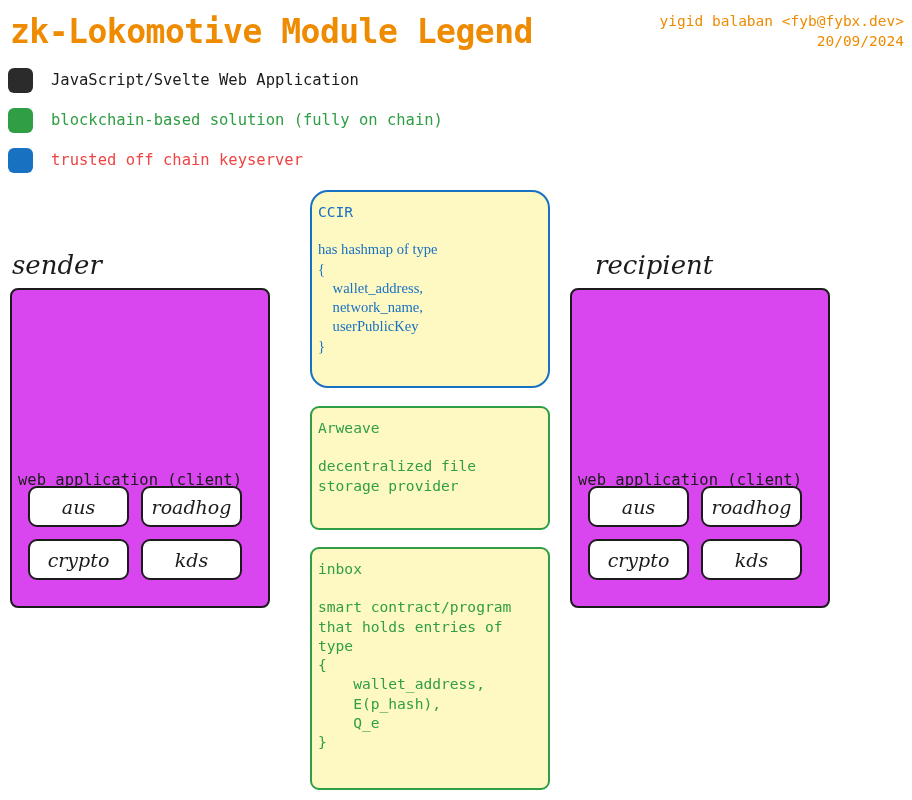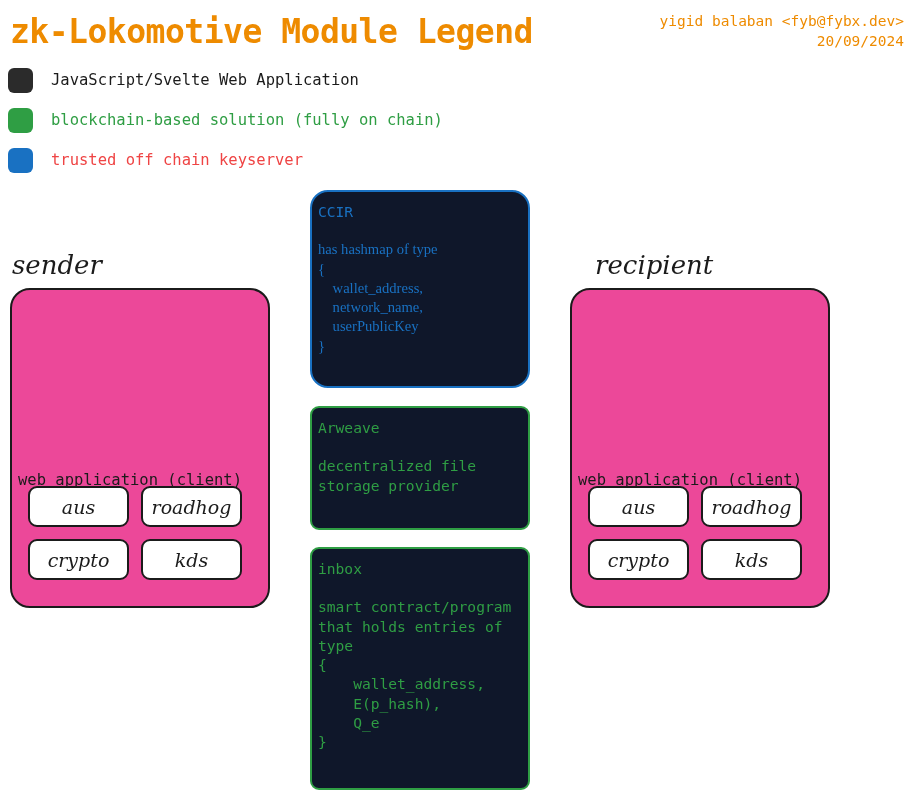--- a/index.html
+++ b/index.html
@@ -75,23 +75,23 @@
     font-family: "DejaVu Serif", serif;
     font-style: italic;
     font-size: 26px;
     color: #1b1b1b;
     white-space: nowrap;
   }
 
   .big-box {
     position: absolute;
     border: 2.6px solid #1b1b1b;
-    border-radius: 20px;
+    border-radius: 8px;
     box-sizing: border-box;
-    background: #ec4899;
+    background: #d946ef;
   }
   .bigbox-caption {
     position: absolute;
     left: 6px;
     bottom: 117px;
     font-family: "DejaVu Sans Mono", monospace;
     font-size: 15.5px;
     color: #1b1b1b;
     white-space: nowrap;
   }
@@ -117,25 +117,25 @@
     font-style: italic;
     font-size: 19px;
     color: #1b1b1b;
     background: #ffffff;
   }
 
   
   .note-box {
     position: absolute;
     left: 310px;
-    width: 220px;
+    width: 240px;
     box-sizing: border-box;
     border: 2.6px solid;
     border-radius: 18px;
-    background: #0f172a;
+    background: #fef9c3;
     padding: 10px 0 0 0;
   }
   .note-text {
     font-family: "DejaVu Sans Mono", monospace;
     font-size: 14.6px;
     line-height: 19.3px;
     white-space: pre;
     padding-left: 6px;
     margin: 0;
   }

